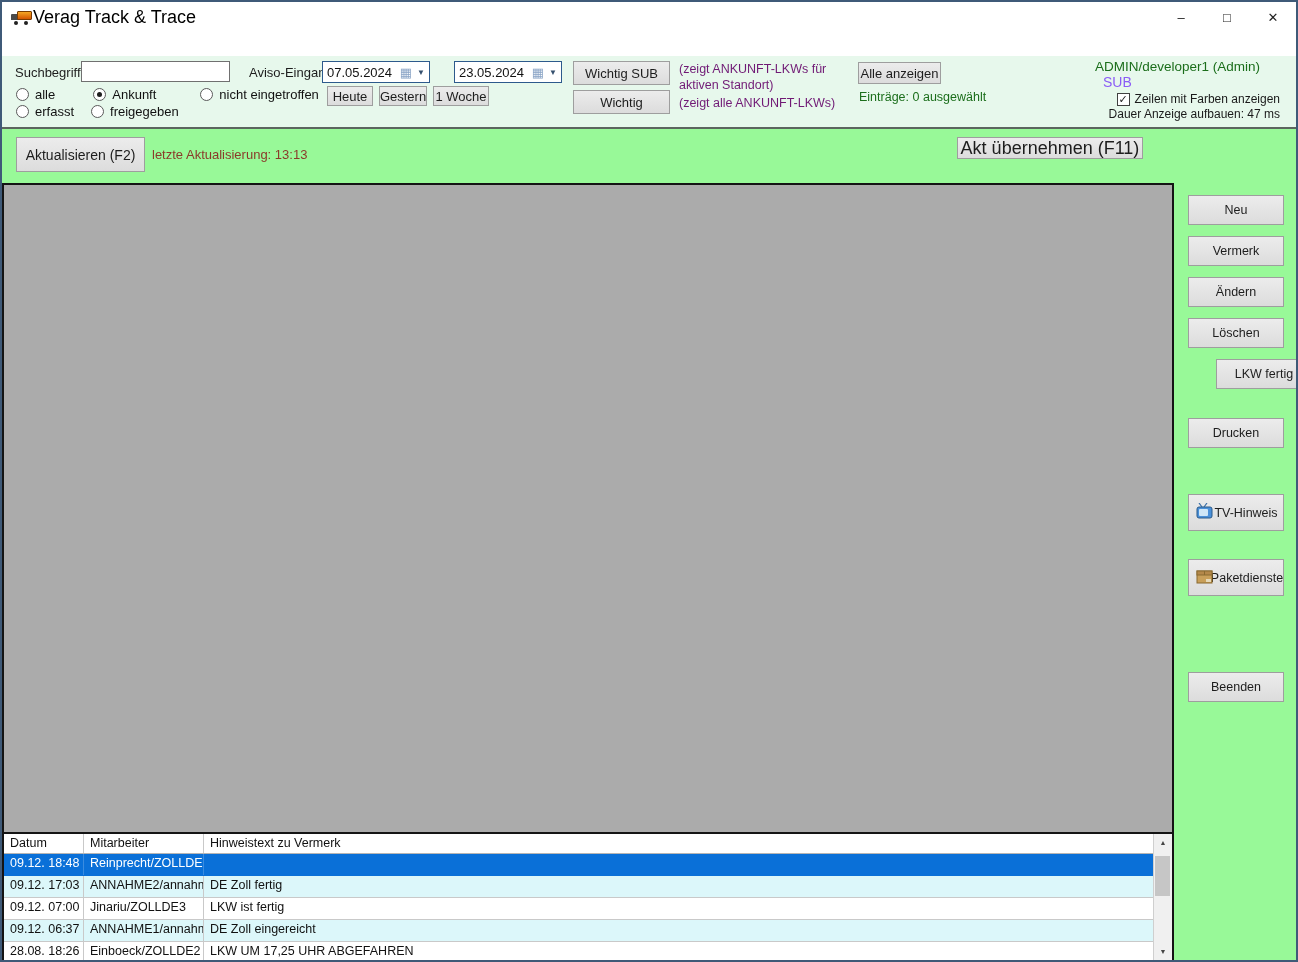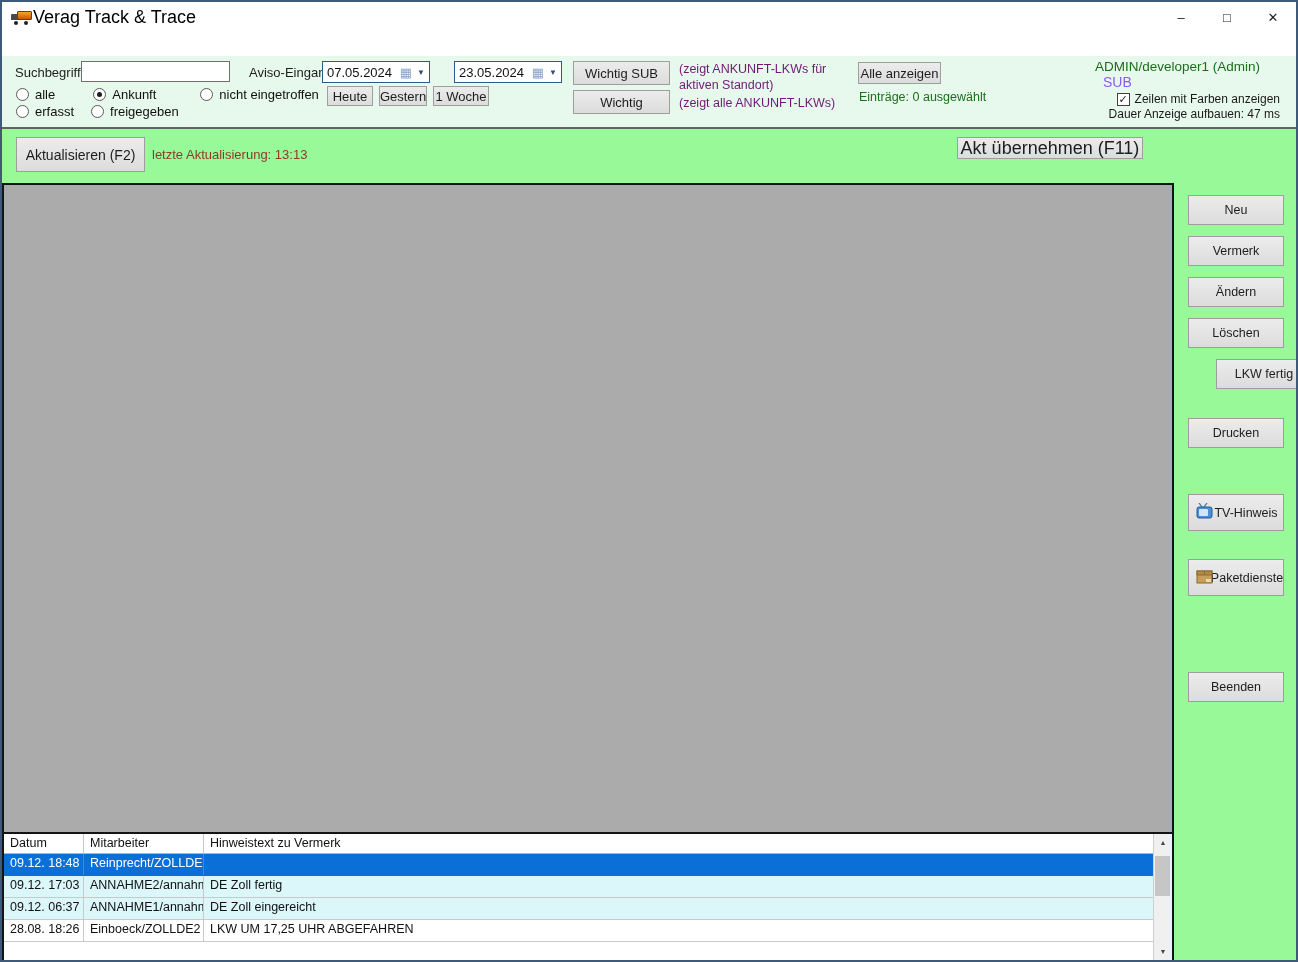--- a/index.html
+++ b/index.html
@@ -169,20 +169,25 @@
         <div class="g-row selected">
           <div class="g-cell c-datum">09.12. 18:48</div>
           <div class="g-cell c-mit">Reinprecht/ZOLLDE1</div>
           <div class="g-cell c-hin"></div>
         </div>
         <div class="g-row cyan">
           <div class="g-cell c-datum">09.12. 17:03</div>
           <div class="g-cell c-mit">ANNAHME2/annahme2</div>
           <div class="g-cell c-hin">DE Zoll fertig</div>
         </div>
+        <div class="g-row">
+          <div class="g-cell c-datum">09.12. 07:00</div>
+          <div class="g-cell c-mit">Jinariu/ZOLLDE3</div>
+          <div class="g-cell c-hin">LKW ist fertig</div>
+        </div>
         <div class="g-row cyan">
           <div class="g-cell c-datum">09.12. 06:37</div>
           <div class="g-cell c-mit">ANNAHME1/annahme1</div>
           <div class="g-cell c-hin">DE Zoll eingereicht</div>
         </div>
         <div class="g-row">
           <div class="g-cell c-datum">28.08. 18:26</div>
           <div class="g-cell c-mit">Einboeck/ZOLLDE2</div>
           <div class="g-cell c-hin">LKW UM 17,25 UHR ABGEFAHREN</div>
         </div>

